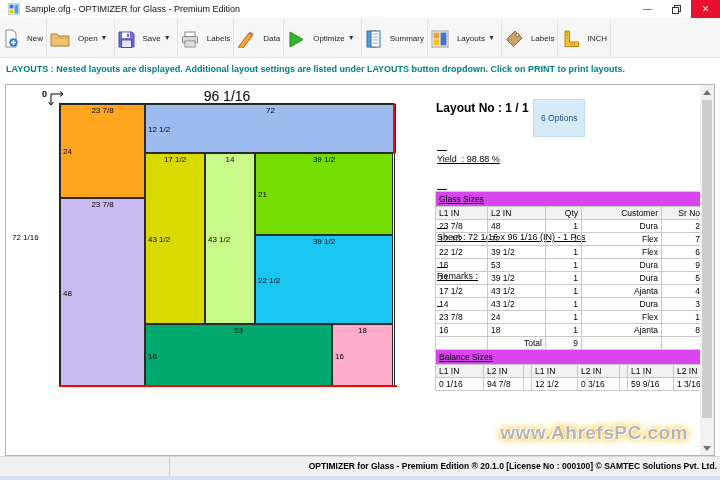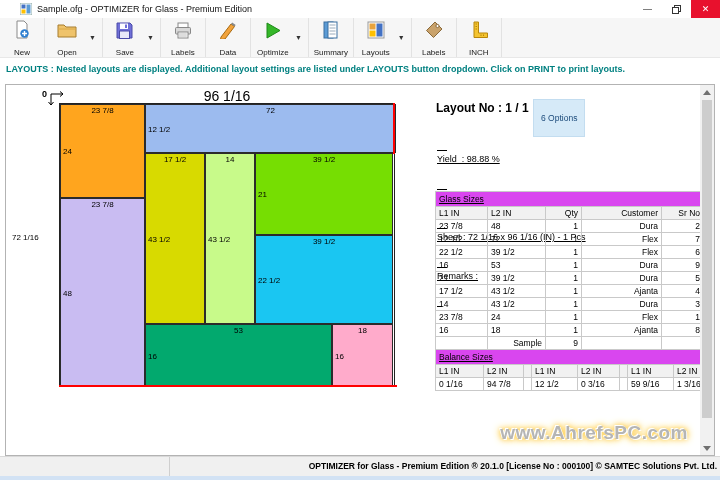--- a/index.html
+++ b/index.html
@@ -3,31 +3,31 @@
 <meta charset="utf-8">
 <style>
   * { box-sizing: border-box; margin: 0; padding: 0; }
   html,body { width:720px; height:480px; }
   body {
     font-family: "Liberation Sans", sans-serif;
     background:#fff; position:relative; overflow:hidden; color:#000;
   }
   
   .titlebar { position:absolute; top:0; left:0; width:720px; height:18px;
-    background:#fff; display:flex; align-items:center; padding-left:20px; }
+    background:#fff; display:flex; align-items:center; padding-left:8px; }
   .titlebar .ttext { font-size:9px; color:#111; margin-left:5px; }
   .winctrl { position:absolute; right:0; top:0; height:18px; display:flex; }
   .winctrl .wbtn { width:29px; height:18px; display:flex; align-items:center; justify-content:center;
     font-size:9px; color:#333; }
   .winctrl .close { background:#e8112d; color:#fff; }
   
   .toolbar { position:absolute; top:18px; left:0; width:720px; height:40px;
     background:#f6f6f6; border-bottom:1px solid #e8e8e8; display:flex; }
   .tb-btn { height:100%; display:flex; align-items:center; border-right:1px solid #e2e2e2; padding:0 3px; }
-  .tb-main { display:flex; flex-direction:column; align-items:center; justify-content:center; min-width:38px;gap:8px; }
+  .tb-main { display:flex; align-items:center; justify-content:center; min-width:38px;gap:8px; }
   .tb-icon { height:21px; display:flex; align-items:flex-end; justify-content:center; }
   .tb-label { font-size:8px; color:#222; margin-top:1px; }
   .tb-arrow { font-size:7px; color:#333; margin:0 3px; }
   
   .infobar { position:absolute; top:58px; left:0; width:720px; height:26px;
     background:#fff; padding:6px 6px 0 6px; font-size:9px; font-weight:bold; color:#008080; }
   
   .main { position:absolute; left:5px; top:84px; width:710px; height:372px;
     border:1px solid #b3b3b3; background:#fff; overflow:hidden; }
   
@@ -377,21 +377,21 @@
         </tr>
         <tr>
           <td class="">16</td>
           <td class="">18</td>
           <td class="r">1</td>
           <td class="r">Ajanta</td>
           <td class="r">8</td>
         </tr>
         <tr>
         <td></td>
-        <td class="r">Sample</td>
+        <td class="r">Total</td>
         <td class="r">9</td>
         <td></td>
         <td></td>
       </tr>
     </tbody>
   </table>
 
   <table class="balance-table">
     <colgroup>
         <col style="width:48px">

